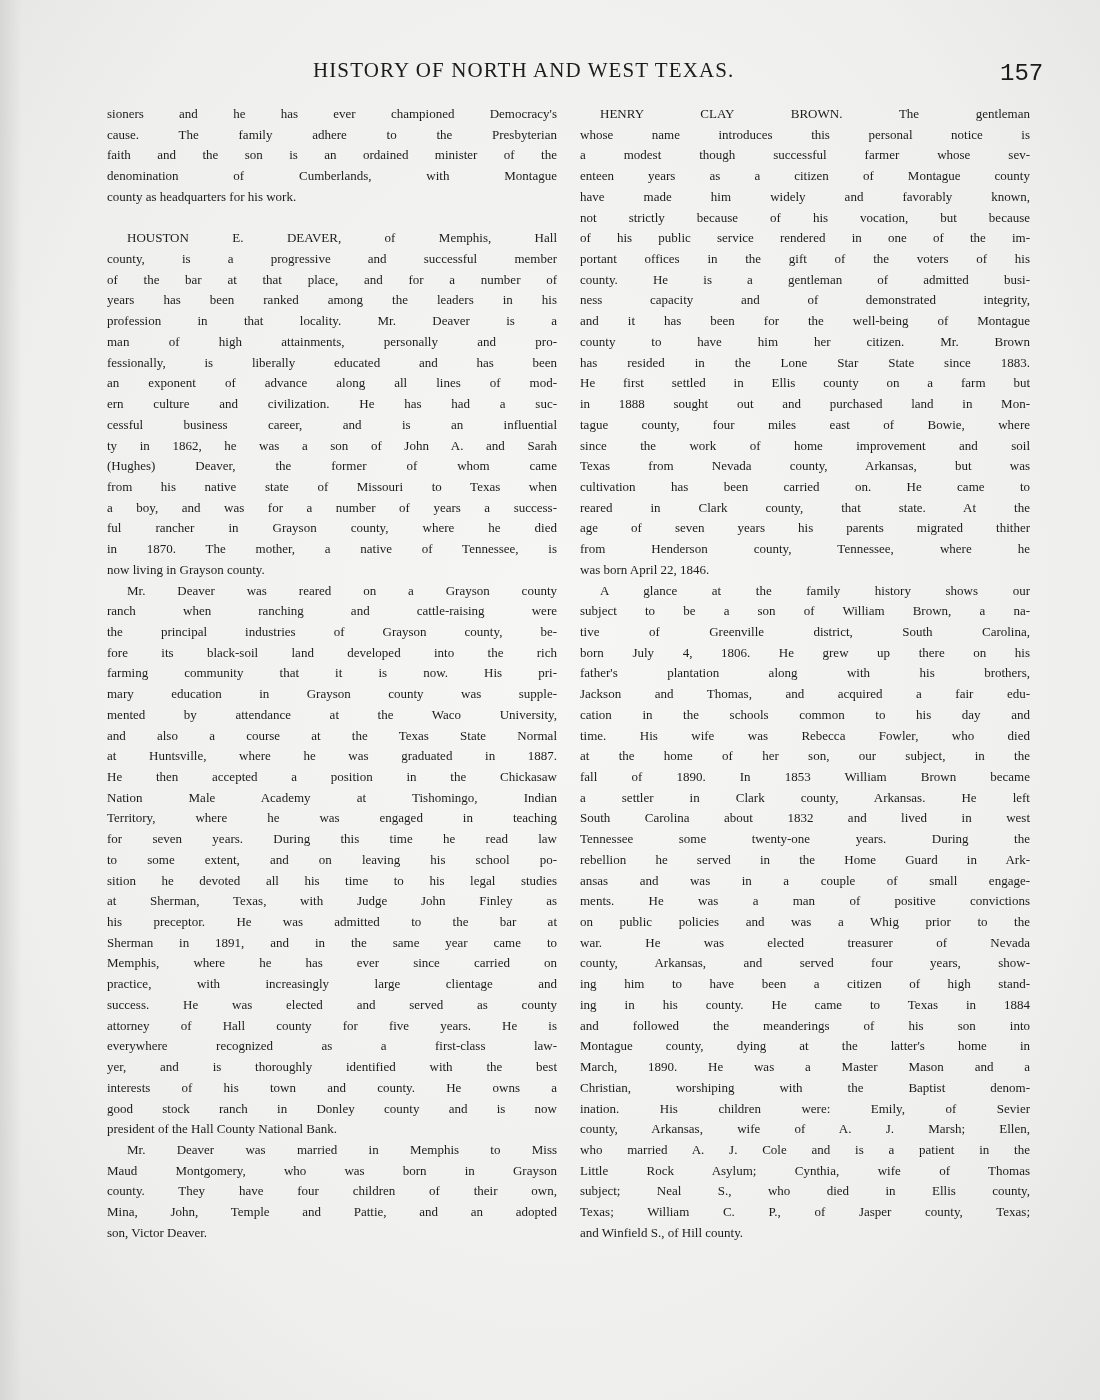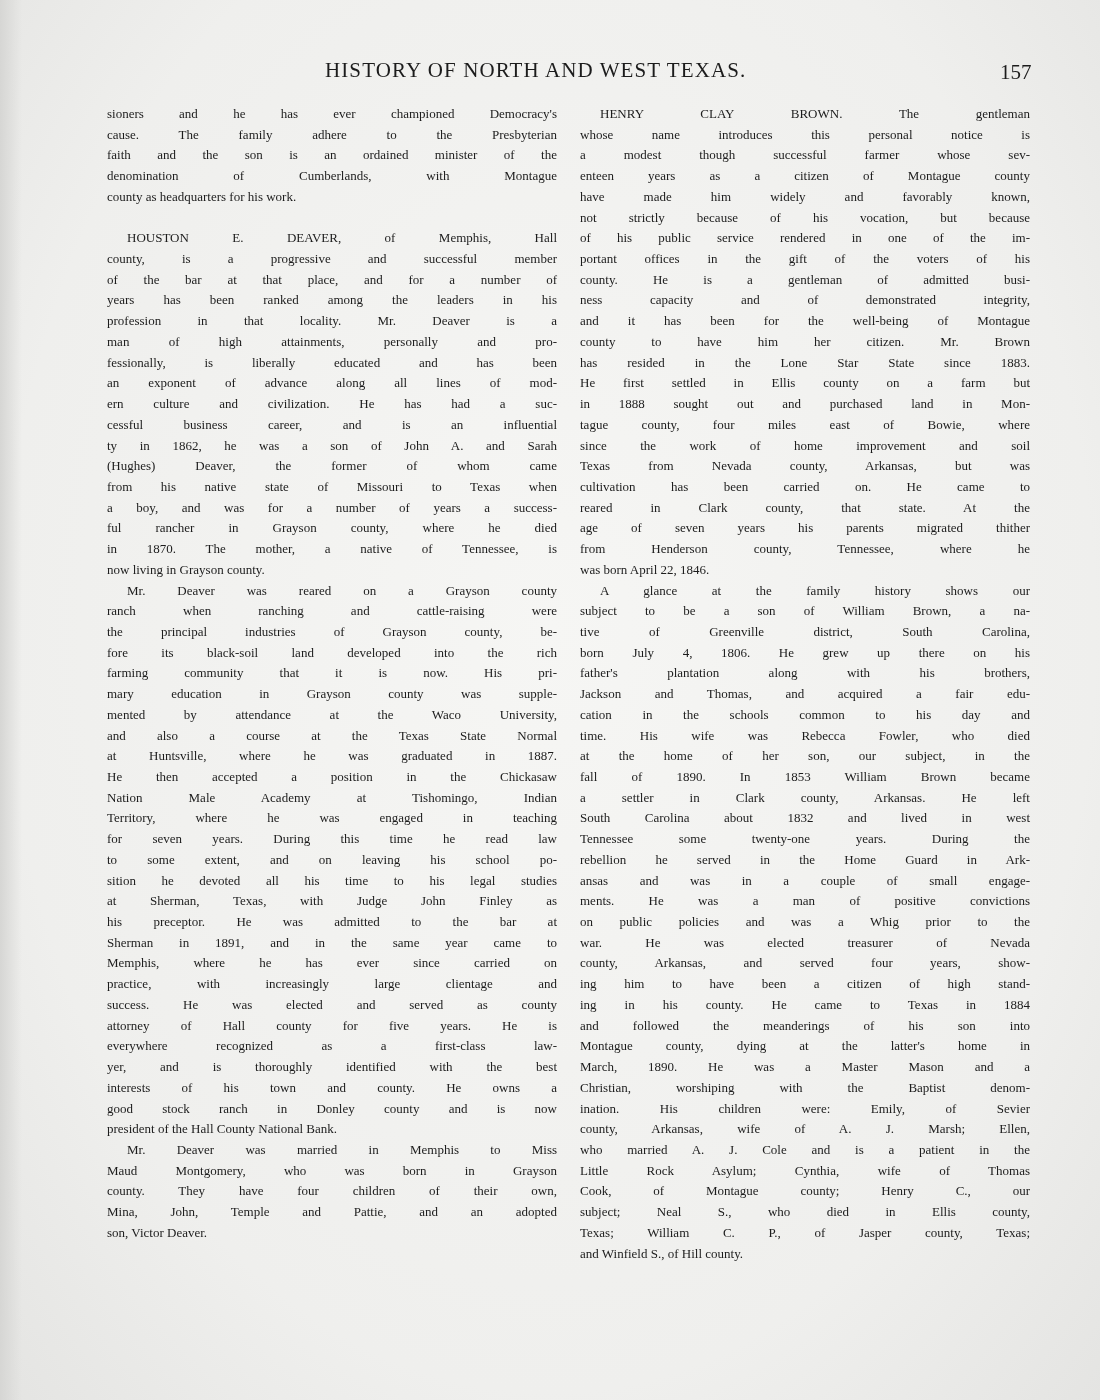--- a/index.html
+++ b/index.html
@@ -12,28 +12,28 @@
     font-family: "DejaVu Serif", "Liberation Serif", serif;
   }
   .left-edge-shadow {
     position: absolute; left: 0; top: 0; width: 22px; height: 1400px;
     background: linear-gradient(to right, #d6d6d4, rgba(230,230,228,0));
   }
   .running-head {
     position: absolute; top: 58px; left: 0; width: 1100px; height: 28px;
   }
   .running-title {
-    position: absolute; left: 325px; top: 0;
+    position: absolute; left: 313px; top: 0;
     font-family: "Liberation Serif", serif;
     font-size: 21px; letter-spacing: 1.1px; white-space: nowrap;
   }
   .page-number {
     position: absolute; left: 1000px; top: 2px;
-    font-family: Liberation Serif, serif;
-    font-size: 21px;
+    font-family: Liberation Mono, monospace;
+    font-size: 24px;
   }
   .column {
     position: absolute; top: 104px; width: 450px;
     font-family: "Liberation Serif", serif;
     font-size: 13px; line-height: 20.72px;
     text-align: justify;
   }
   .col-left { left: 107px; }
   .col-right { left: 580px; }
   .line {
@@ -175,19 +175,18 @@
         <span class="line">ing him to have been a citizen of high stand-</span>
         <span class="line">ing in his county. He came to Texas in 1884</span>
         <span class="line">and followed the meanderings of his son into</span>
         <span class="line">Montague county, dying at the latter's home in</span>
         <span class="line">March, 1890. He was a Master Mason and a</span>
         <span class="line">Christian, worshiping with the Baptist denom-</span>
         <span class="line">ination. His children were: Emily, of Sevier</span>
         <span class="line">county, Arkansas, wife of A. J. Marsh; Ellen,</span>
         <span class="line">who married A. J. Cole and is a patient in the</span>
         <span class="line">Little Rock Asylum; Cynthia, wife of Thomas</span>
-        <span class="line">Cook, of Montague county; Henry C., our</span>
         <span class="line">subject; Neal S., who died in Ellis county,</span>
         <span class="line">Texas; William C. P., of Jasper county, Texas;</span>
         <span class="line last">and Winfield S., of Hill county.</span>
       </div>
   </article>
 </section>
 
 </body></html>

